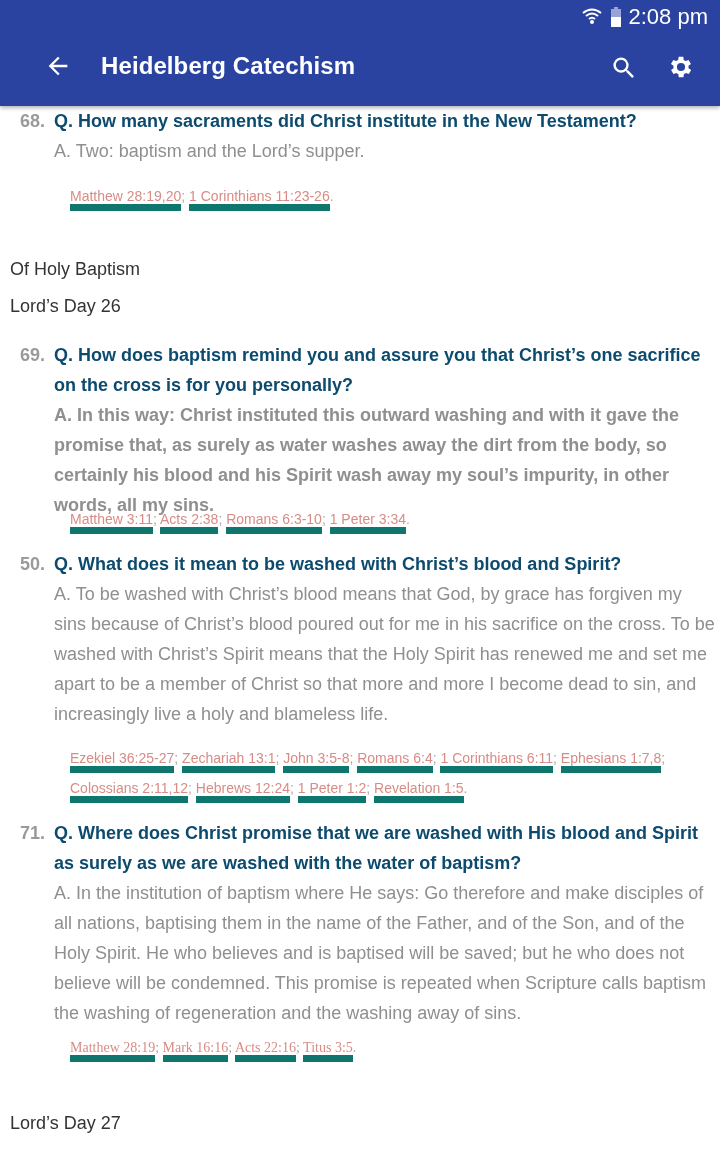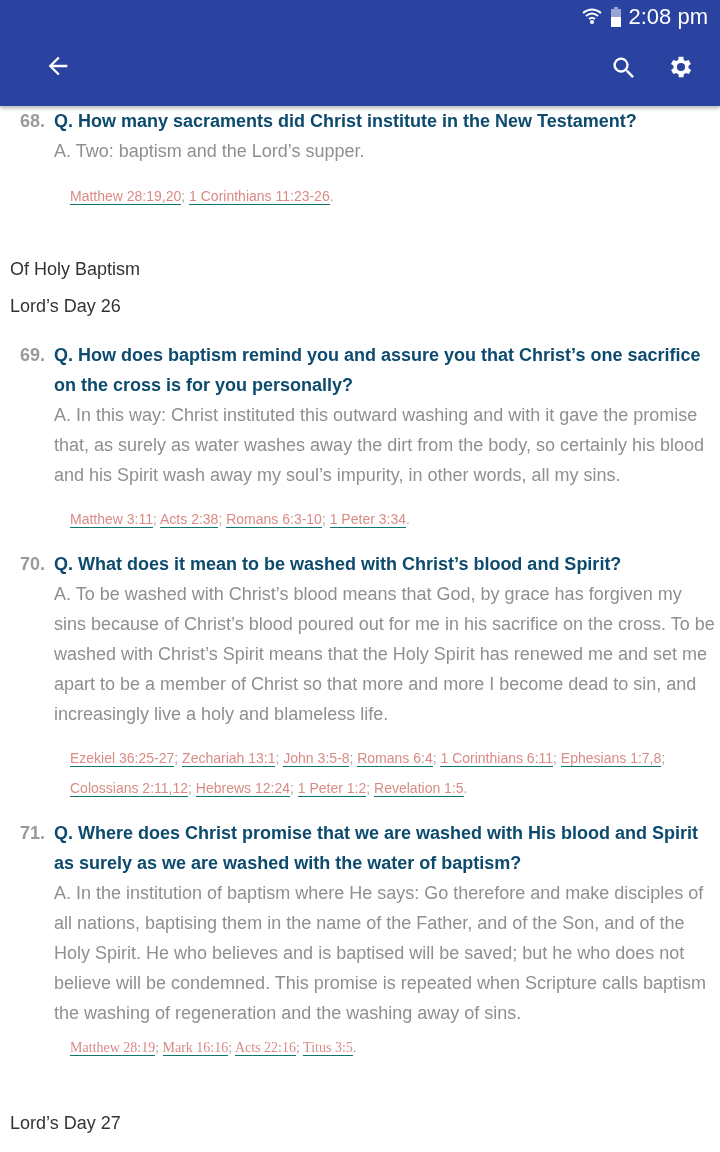--- a/index.html
+++ b/index.html
@@ -14,21 +14,21 @@
   .toolbar-title { position: absolute; left: 101px; top: 52px; color: #fff; font-size: 24px; font-weight: bold; letter-spacing: 0.1px; }
   .toolbar-search { position: absolute; left: 610px; top: 54px; width: 28px; height: 28px; cursor: pointer; }
   .toolbar-settings { position: absolute; left: 667px; top: 53px; width: 28px; height: 28px; cursor: pointer; }
 
   .content { position: absolute; top: 106px; left: 0; width: 720px; }
   .qa { position: absolute; left: 0; width: 720px; }
   .qa .num { position: absolute; left: 20px; top: 0; color: #9a9a9a; font-size: 18px; line-height: 30px; font-weight: bold; }
   .qa .q { position: absolute; left: 54px; top: 0; width: 660px; color: #0c4a6e; font-size: 18px; font-weight: bold; line-height: 30px; }
   .qa .a { position: absolute; left: 54px; width: 662px; color: #8f8f8f; font-size: 18px; line-height: 30px; }
   .refs { position: absolute; left: 70px; width: 640px; font-size: 14px; line-height: 30px; color: #d88c86; }
-  .refs a { color: #d88c86; text-decoration: none; border-bottom: 1px solid #0f766e; cursor: pointer; }
+  .refs a { color: #d88c86; text-decoration: none; border-bottom: 7px solid #0f766e; cursor: pointer; }
   .refs .sep { color: #aaa; }
   .heading { position: absolute; left: 10px; color: #333; font-size: 18px; }
 </style>
 </head>
 <body>
 
 <div class="appbar">
   <div class="status">
     <svg class="wifi" viewBox="0 0 22 22">
       <path d="M2 7 Q11 0 20 7" stroke="#fff" stroke-width="2" fill="none"></path>
@@ -39,20 +39,21 @@
     <svg class="battery" viewBox="0 0 10 20">
       <rect x="3" y="0" width="4" height="2" fill="#9aa4d4"></rect>
       <rect x="0" y="2" width="10" height="18" fill="#9aa4d4"></rect>
       <rect x="0" y="10" width="10" height="10" fill="#fff"></rect>
     </svg>
     <span>2:08 pm</span>
   </div>
   <svg class="toolbar-back" viewBox="0 0 24 24">
     <path d="M20 11H7.8l5.6-5.6L12 4l-8 8 8 8 1.4-1.4L7.8 13H20z" fill="#fff"></path>
   </svg>
+  <div class="toolbar-title">Heidelberg Catechism</div>
   <svg class="toolbar-search" viewBox="0 0 24 24">
     <path d="M15.5 14h-.8l-.3-.3A6.5 6.5 0 1 0 9.5 16a6.5 6.5 0 0 0 4.2-1.6l.3.3v.8l5 5 1.5-1.5zm-6 0a4.5 4.5 0 1 1 0-9 4.5 4.5 0 0 1 0 9z" fill="#fff"></path>
   </svg>
   <svg class="toolbar-settings" viewBox="0 0 24 24">
     <path d="M19.4 13a7.5 7.5 0 0 0 0-2l2.1-1.6-2-3.5-2.5 1a7.4 7.4 0 0 0-1.7-1L15 3.3h-4l-.4 2.6a7.4 7.4 0 0 0-1.7 1l-2.5-1-2 3.5L6.6 11a7.5 7.5 0 0 0 0 2l-2.1 1.6 2 3.5 2.5-1a7.4 7.4 0 0 0 1.7 1l.4 2.6h4l.4-2.6a7.4 7.4 0 0 0 1.7-1l2.5 1 2-3.5zM13 15.5a3.5 3.5 0 1 1 0-7 3.5 3.5 0 0 1 0 7z" fill="#fff" transform="translate(-1 0)"></path>
   </svg>
 </div>
 
 <div class="content">
 
@@ -64,28 +65,28 @@
       <a>Matthew 28:19,20</a><span class="sep">; </span><a>1 Corinthians 11:23-26</a><span class="sep">.</span>
     </div>
   </div>
 
   <div class="heading" style="top:145px;margin-top:8px;">Of Holy Baptism</div>
   <div class="heading" style="top:190px;">Lord’s Day 26</div>
 
   <div class="qa" style="top:234px;">
     <span class="num">69.</span>
     <div class="q">Q. How does baptism remind you and assure you that Christ’s one sacrifice on the cross is for you personally?</div>
-    <div class="a" style="top:60px;">A. In this way: Christ instituted this outward washing and with it gave the promise that, as surely as water washes away the dirt from the body, so certainly his blood and his Spirit wash away my soul’s impurity, in other words, all my sins.</div>
+    <div class="a" style="top:60px;font-weight:bold;">A. In this way: Christ instituted this outward washing and with it gave the promise that, as surely as water washes away the dirt from the body, so certainly his blood and his Spirit wash away my soul’s impurity, in other words, all my sins.</div>
     <div class="refs" style="top:164px;">
       <a>Matthew 3:11</a><span class="sep">; </span><a>Acts 2:38</a><span class="sep">; </span><a>Romans 6:3-10</a><span class="sep">; </span><a>1 Peter 3:34</a><span class="sep">.</span>
     </div>
   </div>
 
   <div class="qa" style="top:443px;">
-    <span class="num">70.</span>
+    <span class="num">50.</span>
     <div class="q">Q. What does it mean to be washed with Christ’s blood and Spirit?</div>
     <div class="a" style="top:30px;">A. To be washed with Christ’s blood means that God, by grace has forgiven my sins because of Christ’s blood poured out for me in his sacrifice on the cross. To be washed with Christ’s Spirit means that the Holy Spirit has renewed me and set me apart to be a member of Christ so that more and more I become dead to sin, and increasingly live a holy and blameless life.</div>
     <div class="refs" style="top:194px;">
       <a>Ezekiel 36:25-27</a><span class="sep">; </span><a>Zechariah 13:1</a><span class="sep">; </span><a>John 3:5-8</a><span class="sep">; </span><a>Romans 6:4</a><span class="sep">; </span><a>1 Corinthians 6:11</a><span class="sep">; </span><a>Ephesians 1:7,8</a><span class="sep">; </span><a>Colossians 2:11,12</a><span class="sep">; </span><a>Hebrews 12:24</a><span class="sep">; </span><a>1 Peter 1:2</a><span class="sep">; </span><a>Revelation 1:5</a><span class="sep">.</span>
     </div>
   </div>
 
   <div class="qa" style="top:712px;">
     <span class="num">71.</span>
     <div class="q">Q. Where does Christ promise that we are washed with His blood and Spirit as surely as we are washed with the water of baptism?</div>

